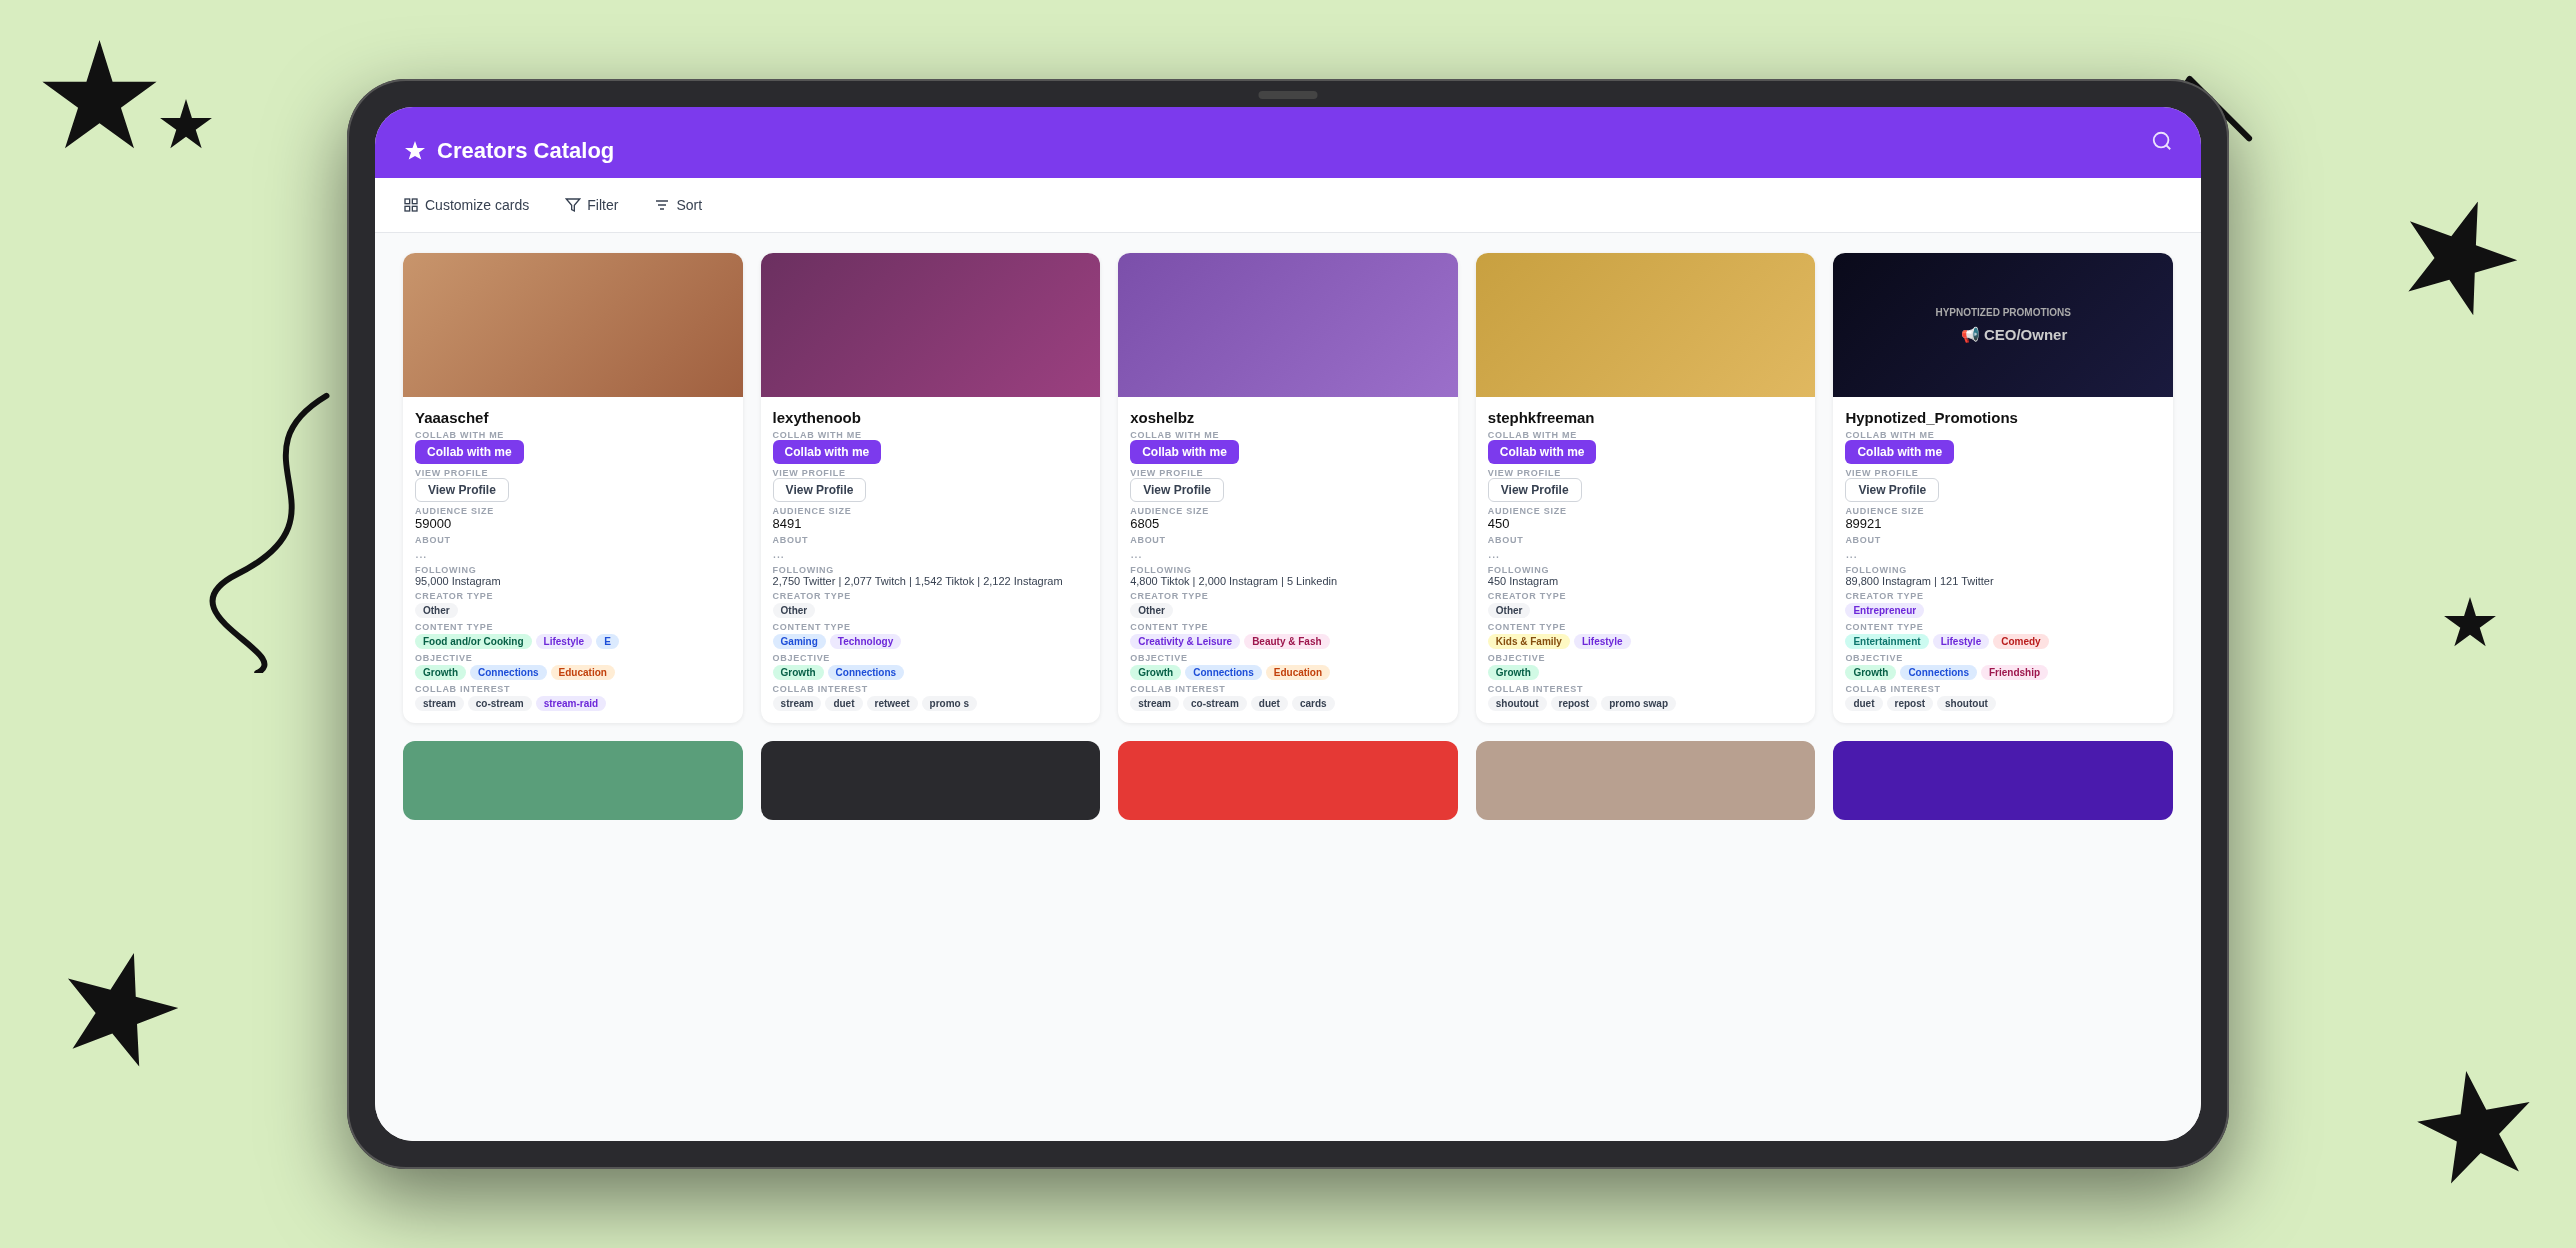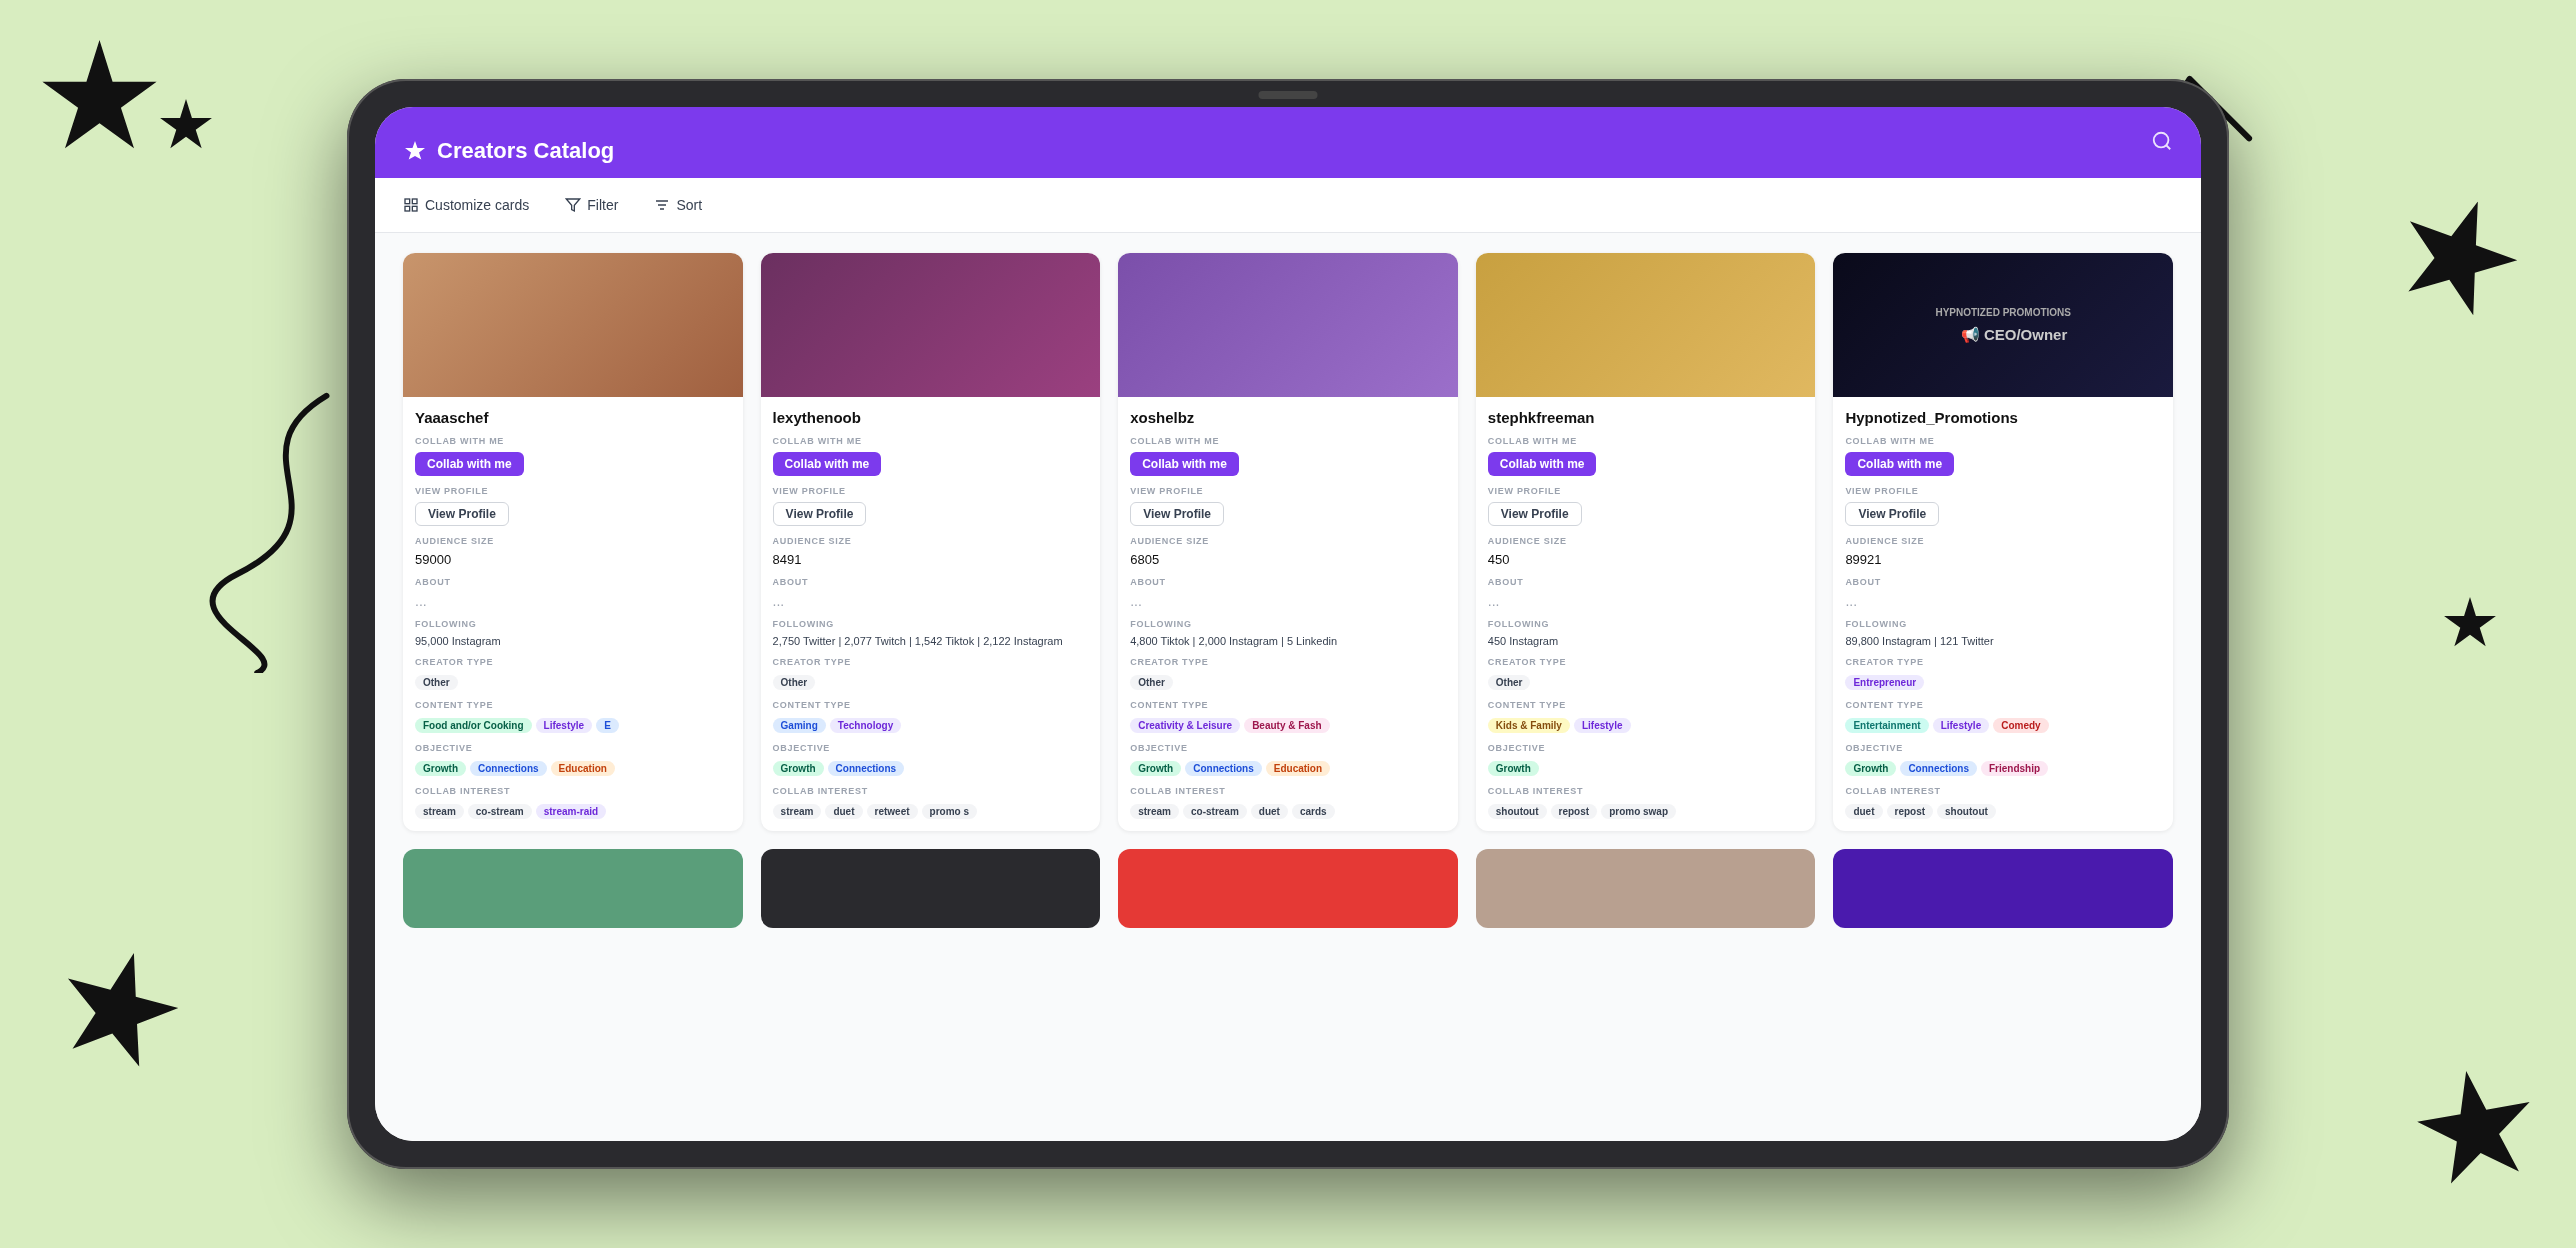--- a/index.html
+++ b/index.html
@@ -125,21 +125,20 @@
       height: 144px;
       display: flex;
       align-items: center;
       justify-content: center;
       font-size: 32px;
     }
     .card-body {
       padding: 12px;
       display: flex;
       flex-direction: column;
-      gap: 6px;
       flex: 1;
     }
     .card-username {
       font-size: 15px;
       font-weight: 700;
       color: #111;
     }
     .field-label {
       font-size: 9px;
       font-weight: 700;

